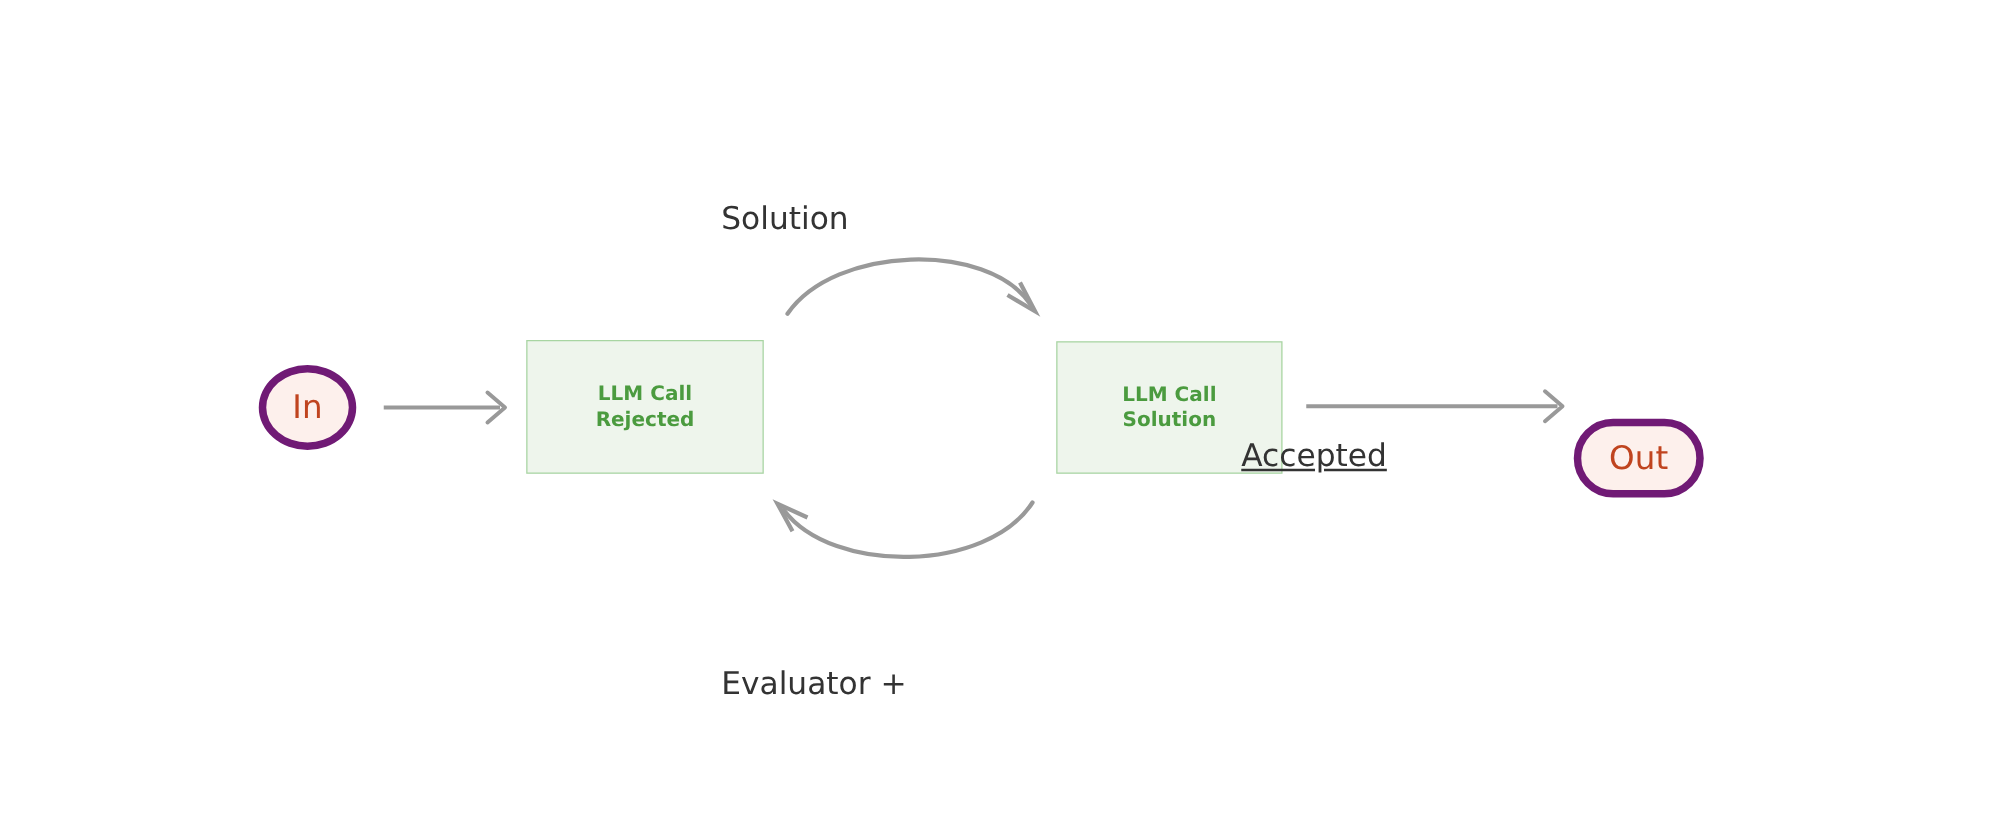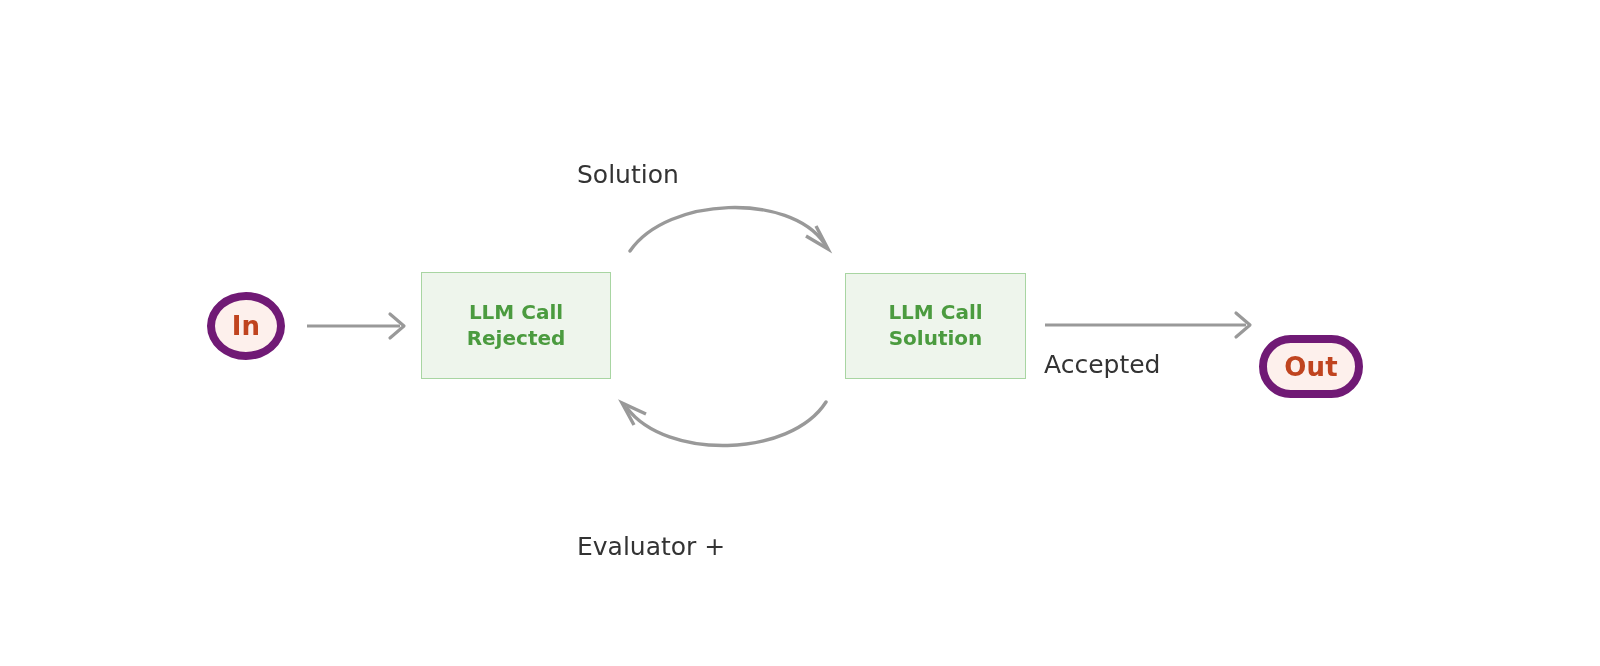--- a/index.html
+++ b/index.html
@@ -30,23 +30,23 @@
     display: flex;
     align-items: center;
     justify-content: center;
     text-align: center;
     box-sizing: border-box;
   }
 
   
   .terminal {
     background: #fdf0ec;
-    border: 8px solid #701a75;
+    border: 6px solid #701a75;
     color: #c0441f;
-    font-weight: bold;
+    font-weight: normal;
     font-size: 26px;
     letter-spacing: 0.2px;
   }
   #node-in {
     left: 207px;
     top: 292px;
     width: 78px;
     height: 68px;
     border-radius: 50%;
   }
@@ -58,21 +58,21 @@
     border-radius: 32px;
     margin-top: 40px;
   }
 
   
   .process {
     background: #eef5ec;
     border: 1.5px solid #a8d5a2;
     color: #4b9b3f;
     font-weight: bold;
-    font-size: 20px;
+    font-size: 16px;
     line-height: 1.28;
   }
   #node-generator {
     left: 421px;
     top: 272px;
     width: 190px;
     height: 107px;
   }
   #node-evaluator {
     left: 845px;
@@ -93,23 +93,24 @@
     left: 577px;
     top: 158px;
     width: 300px;
   }
   #label-rejected {
     left: 577px;
     top: 464px;
     width: 300px;
   }
   #label-accepted {
-    left: 1044px;
+    left: 993px;
     top: 348px;
     width: 300px;
+    text-decoration: underline;
   }
 </style>
 </head>
 <body>
 
 <div id="canvas">
 
   <svg id="wires" viewBox="0 0 1600 666" xmlns="http://www.w3.org/2000/svg">
 
     <g>

